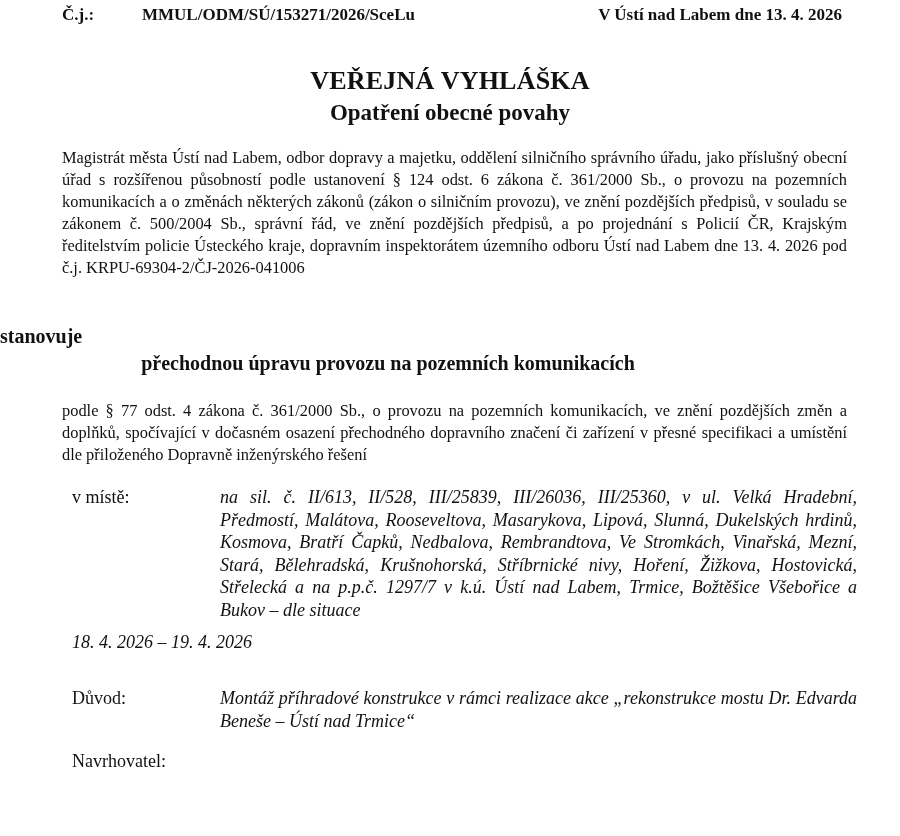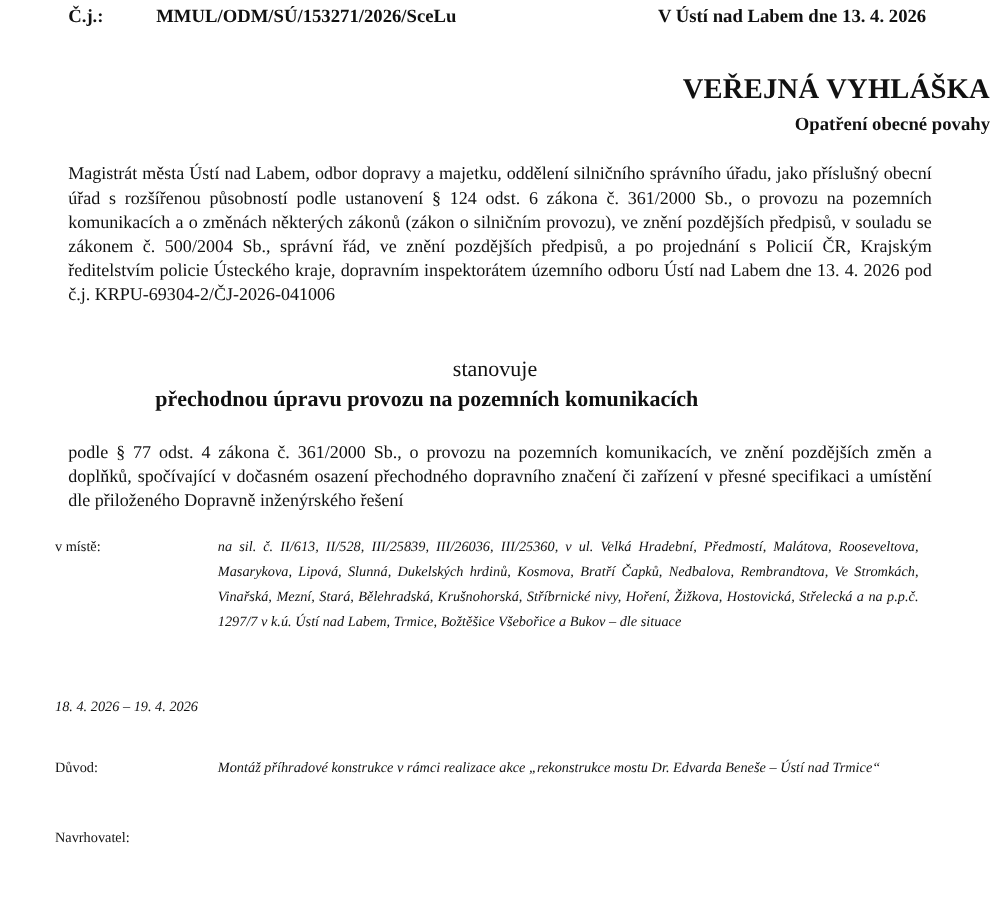--- a/index.html
+++ b/index.html
@@ -6,29 +6,29 @@
   body {
     width: 900px; height: 836px; overflow: hidden; position: relative;
     font-family: "Liberation Serif", "DejaVu Serif", serif;
     color: #111111;
   }
   .header { position: absolute; left: 62px; top: 4px; width: 780px; font-weight: bold; font-size: 17px; line-height: 21px; }
   .header .row { display: flex; }
   .header .lbl { width: 80px; }
   .header .val { flex: 0 0 auto; }
   .header .date { margin-left: auto; }
-  .title { position: absolute; left: 0; width: 900px; text-align: right; font-weight: bold; }
+  .title { position: absolute; left: 0; width: 900px; text-align: center; font-weight: bold; }
   .title1 { top: 66px; font-size: 26px; line-height: 30px; letter-spacing: 0.2px; }
-  .title2 { top: 100px; font-size: 17px; line-height: 26px; }
+  .title2 { top: 100px; font-size: 23px; line-height: 26px; }
   .para { position: absolute; left: 62px; width: 785px; font-size: 16.4px; line-height: 22px; text-align: justify; text-align-last: left; }
   .p1 { top: 147px; }
-  .dec1 { position: absolute; left: 0; width: 900px; top: 323px; font-weight: normal; font-size: 20px; line-height: 26px; text-align: center; }
+  .dec1 { position: absolute; left: 0; width: 900px; top: 323px; font-weight: bold; font-size: 20px; line-height: 26px; }
   .dec2 { position: absolute; left: 0; width: 776px; top: 350px; font-weight: bold; font-size: 20px; line-height: 26px; text-align: center; }
   .p2 { top: 400px; }
-  .field { position: absolute; left: 50px; width: 785px; display: flex; font-size: 13px; line-height: 22.5px; justify-content: space-between; }
+  .field { position: absolute; left: 72px; width: 785px; display: flex; font-size: 18px; line-height: 22.5px; justify-content: space-between; }
   .field .flbl { width: 148px; flex: 0 0 148px; }
   .field .fval { flex: 1; font-style: italic; text-align: justify; text-align-last: left; }
   .f-misto { top: 486px; }
   .f-termin { top: 631px; }
   .f-duvod { top: 687px; }
   .f-navrh { top: 750px; }
 </style>
 </head>
 <body>
 

